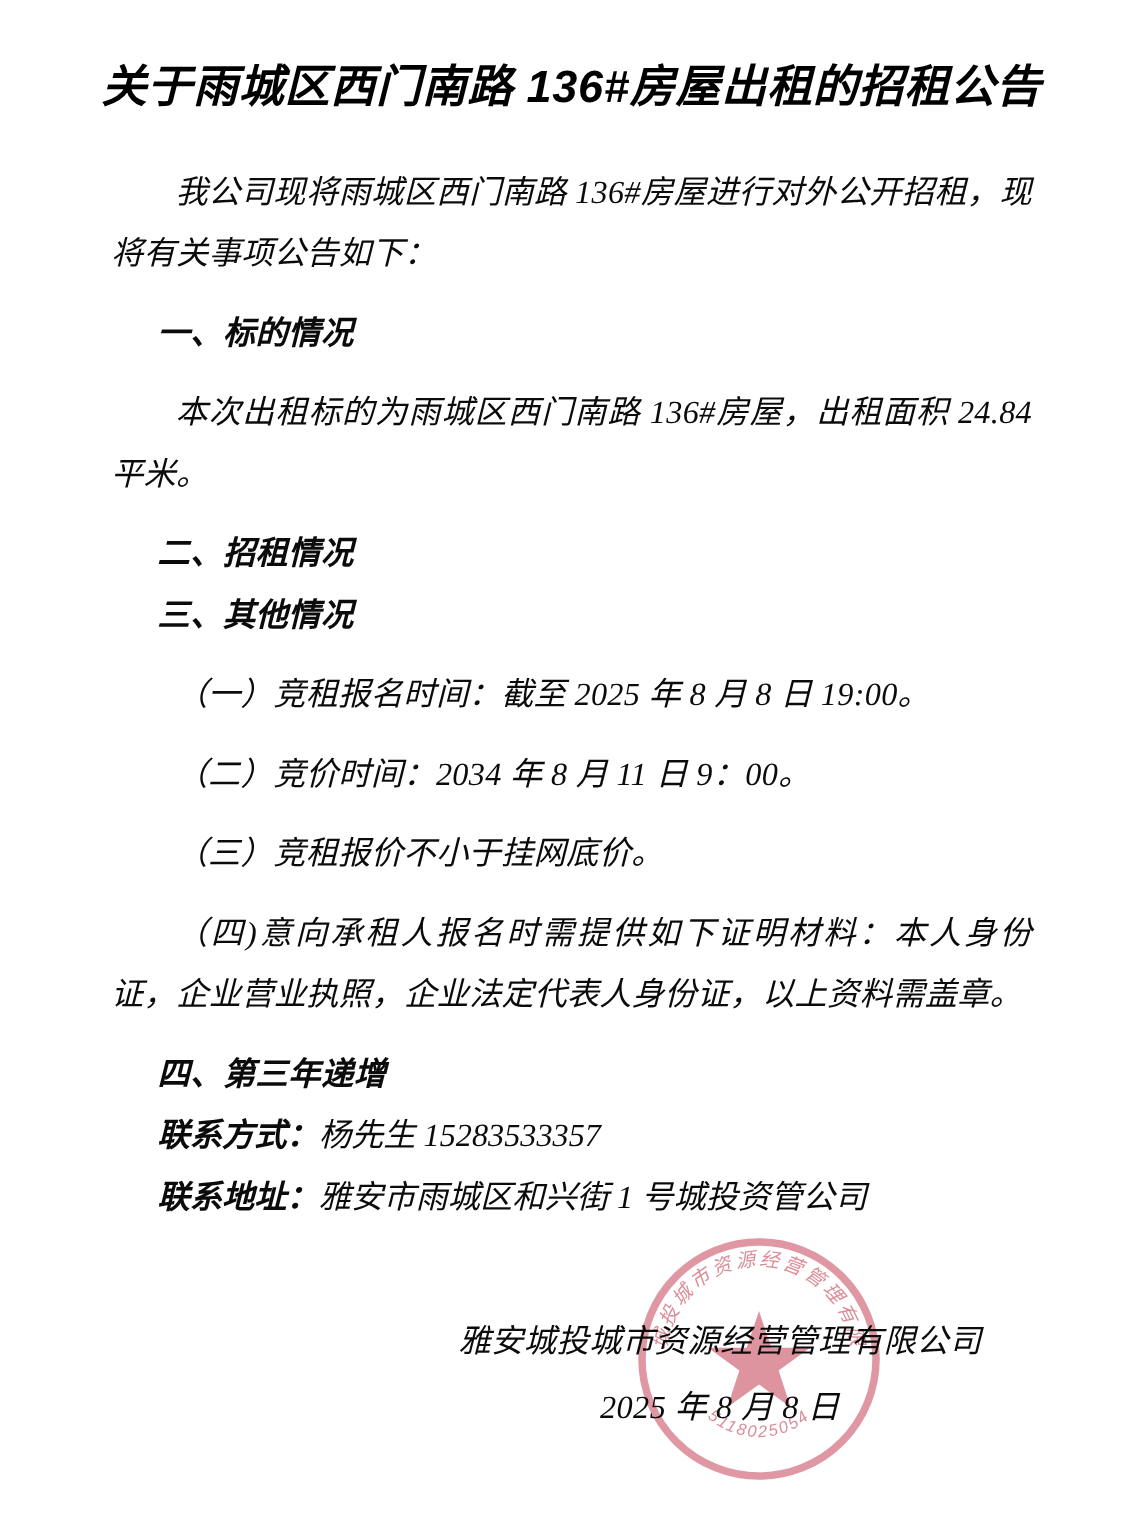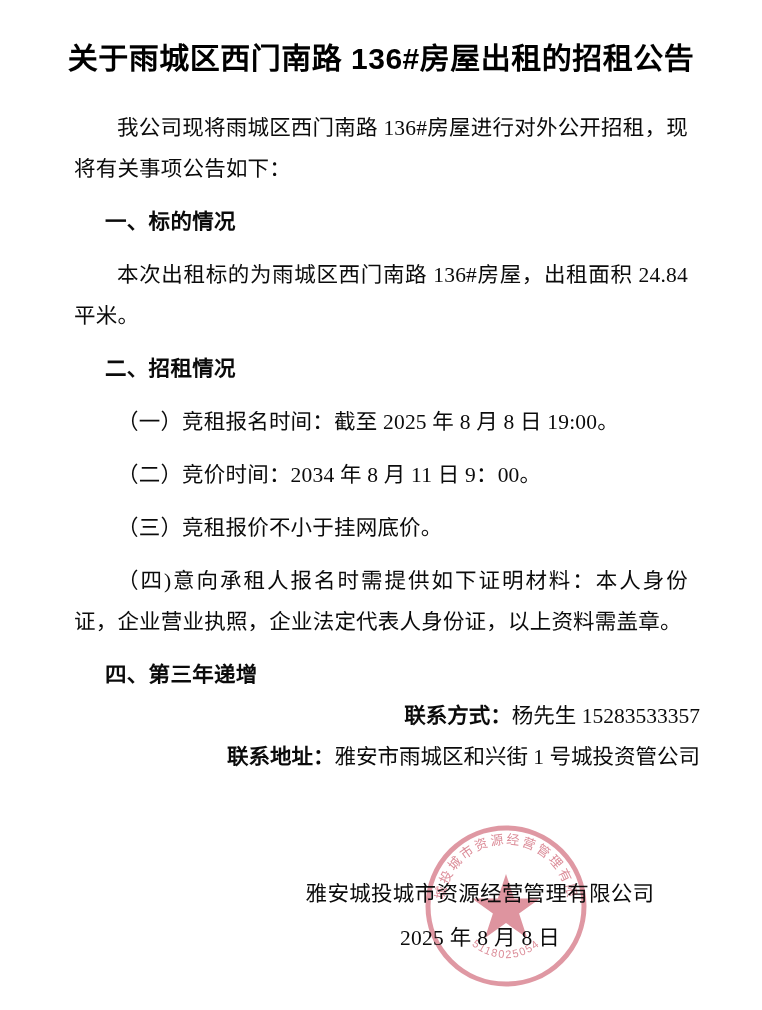--- a/index.html
+++ b/index.html
@@ -14,20 +14,21 @@
     font-family: "Liberation Serif", "DejaVu Serif", serif;
     color: #0b0b0b;
     overflow: hidden;
   }
   .page {
     position: relative;
     width: 762px;
     height: 1010px;
     box-sizing: border-box;
     padding: 26px 62px 0 62px;
+    font-style: italic;
   }
   .doc-title {
     font-family: "Liberation Sans", "DejaVu Sans", sans-serif;
     font-weight: bold;
     font-size: 30px;
     line-height: 46px;
     text-align: center;
     letter-spacing: 0.5px;
     margin: 10px 0 0 0;
     padding: 0 4px;
@@ -54,21 +55,20 @@
     line-height: 41px;
     margin: 0;
     text-indent: 2em;
     letter-spacing: 0.3px;
   }
   p.contact-line {
     font-size: 21.5px;
     line-height: 41px;
     margin: 0;
     text-indent: 2em;
-    text-align: right;
   }
   p.contact-line b {
     font-family: "Liberation Sans", "DejaVu Sans", sans-serif;
     font-weight: bold;
   }
   .sign-block {
     position: absolute;
     right: 72px;
     bottom: 50px;
     text-align: center;
@@ -99,20 +99,21 @@
 
   <div class="body-block">
 
     <p class="para indent">我公司现将雨城区西门南路 136#房屋进行对外公开招租，现将有关事项公告如下：</p>
 
     <p class="heading">一、标的情况</p>
     <p class="para indent">本次出租标的为雨城区西门南路 136#房屋，出租面积 24.84 平米。</p>
 
     <p class="heading">二、招租情况</p>
 
+    <p class="heading">三、其他情况</p>
     <p class="para indent">（一）竞租报名时间：截至 2025 年 8 月 8 日 19:00。</p>
     <p class="para indent">（二）竞价时间：2034 年 8 月 11 日 9：00。</p>
     <p class="para indent">（三）竞租报价不小于挂网底价。</p>
     <p class="para indent">（四)意向承租人报名时需提供如下证明材料：本人身份证，企业营业执照，企业法定代表人身份证，以上资料需盖章。</p>
 
     <p class="heading">四、第三年递增</p>
 
     <p class="contact-line">
       <b>联系方式：</b><span>杨先生 15283533357</span>
     </p>

